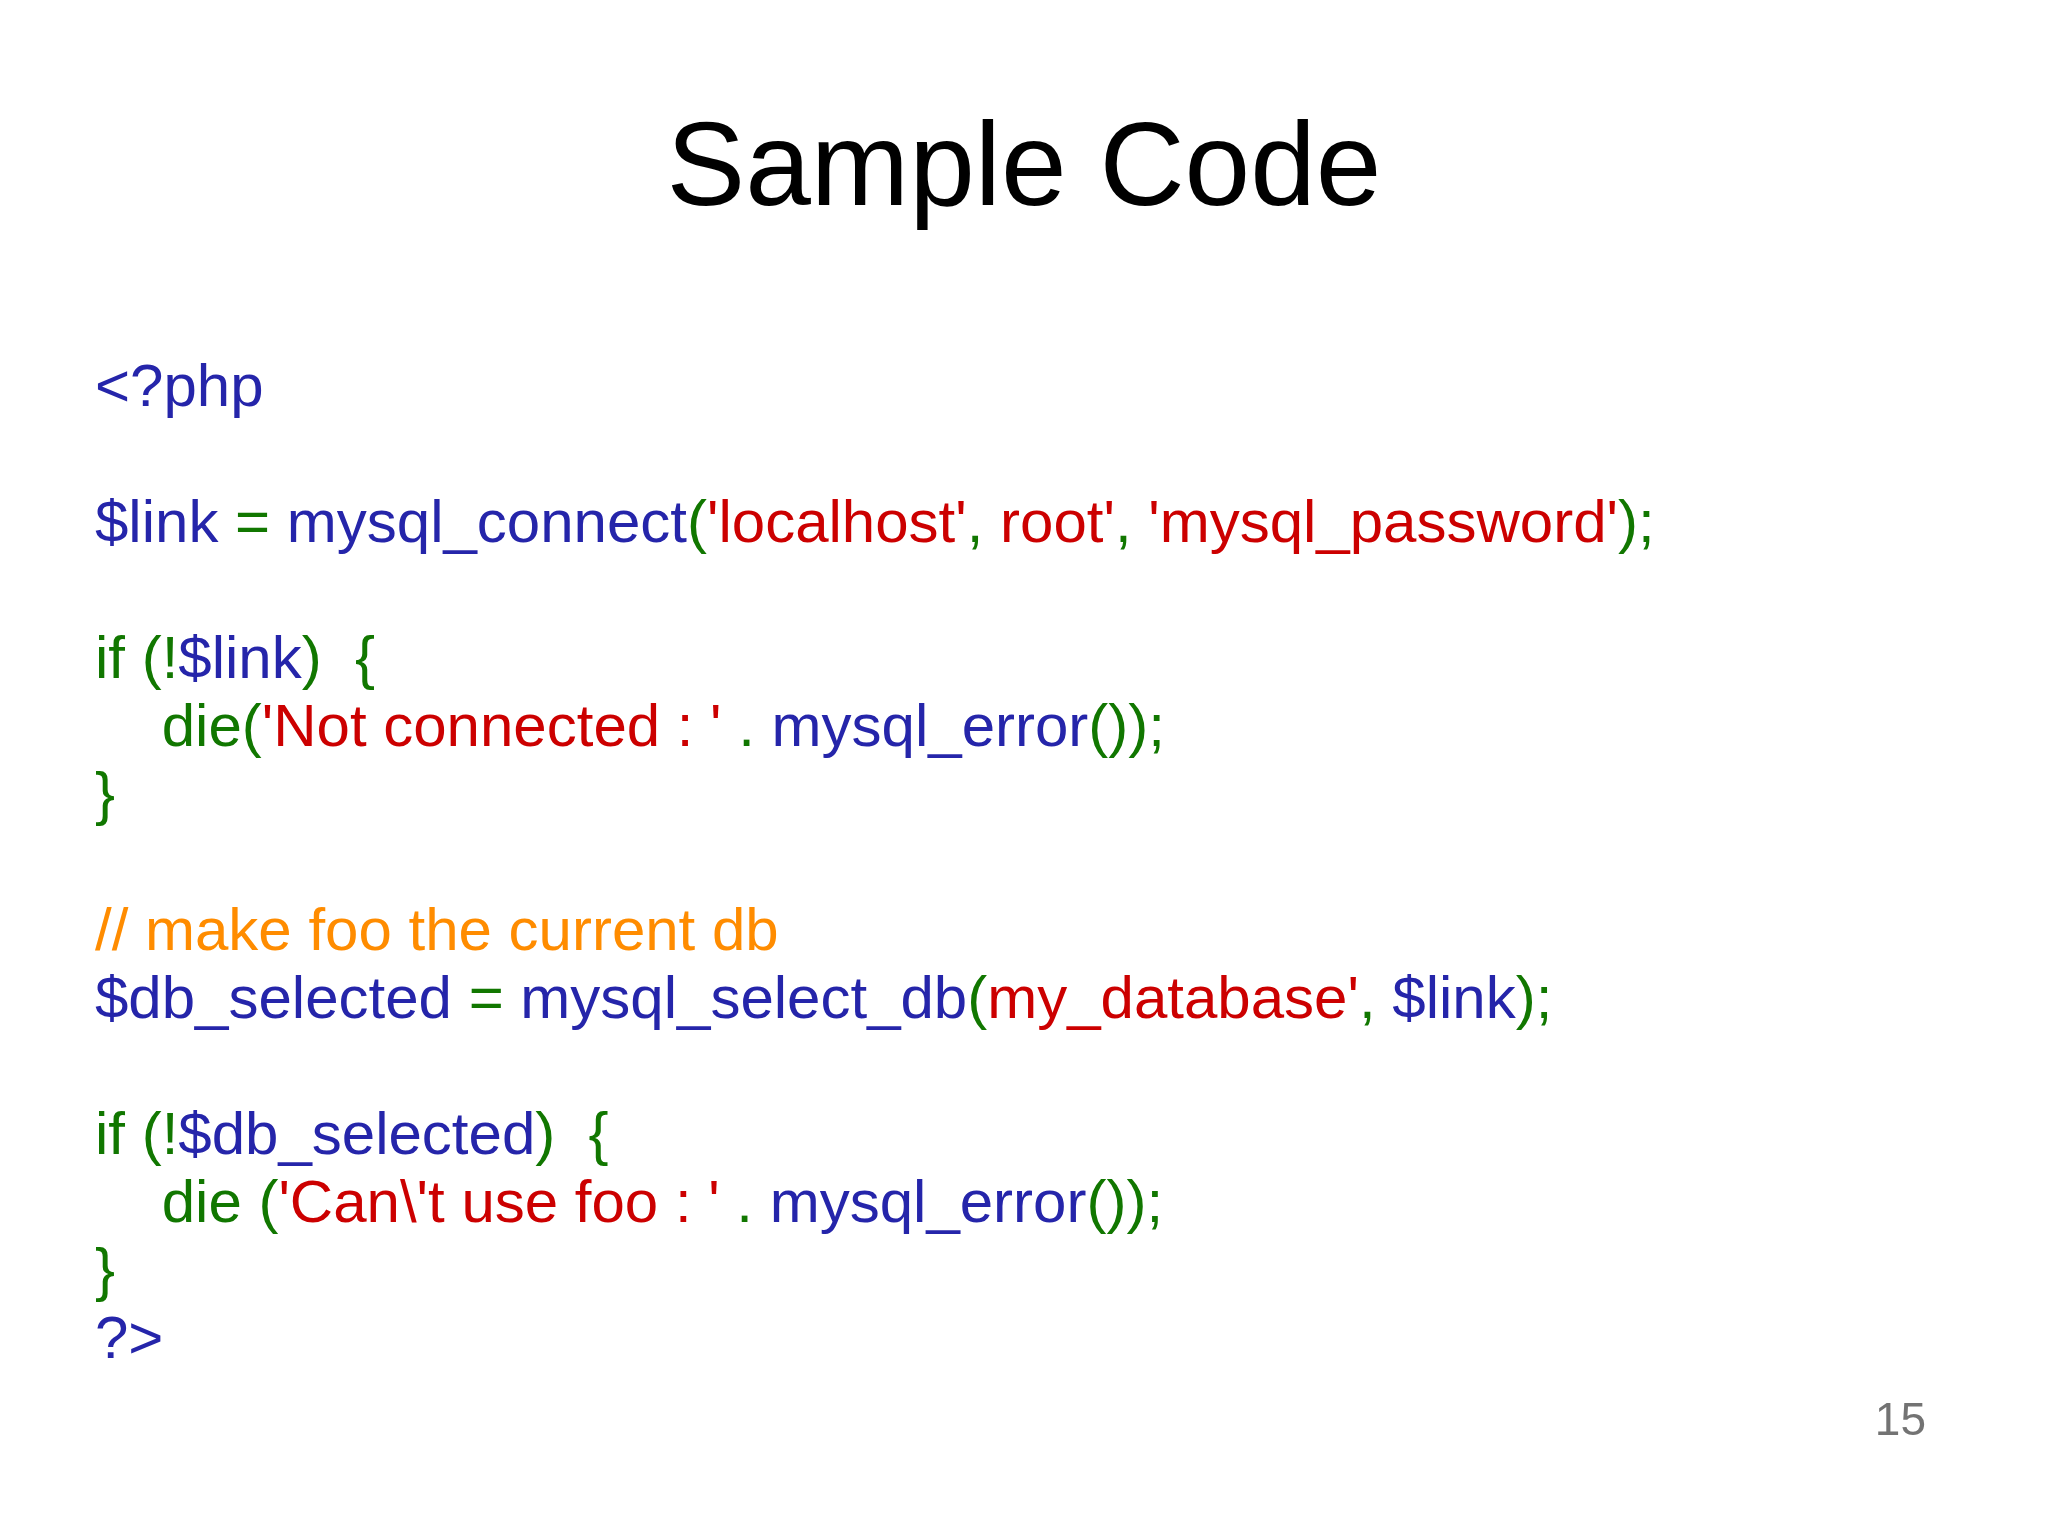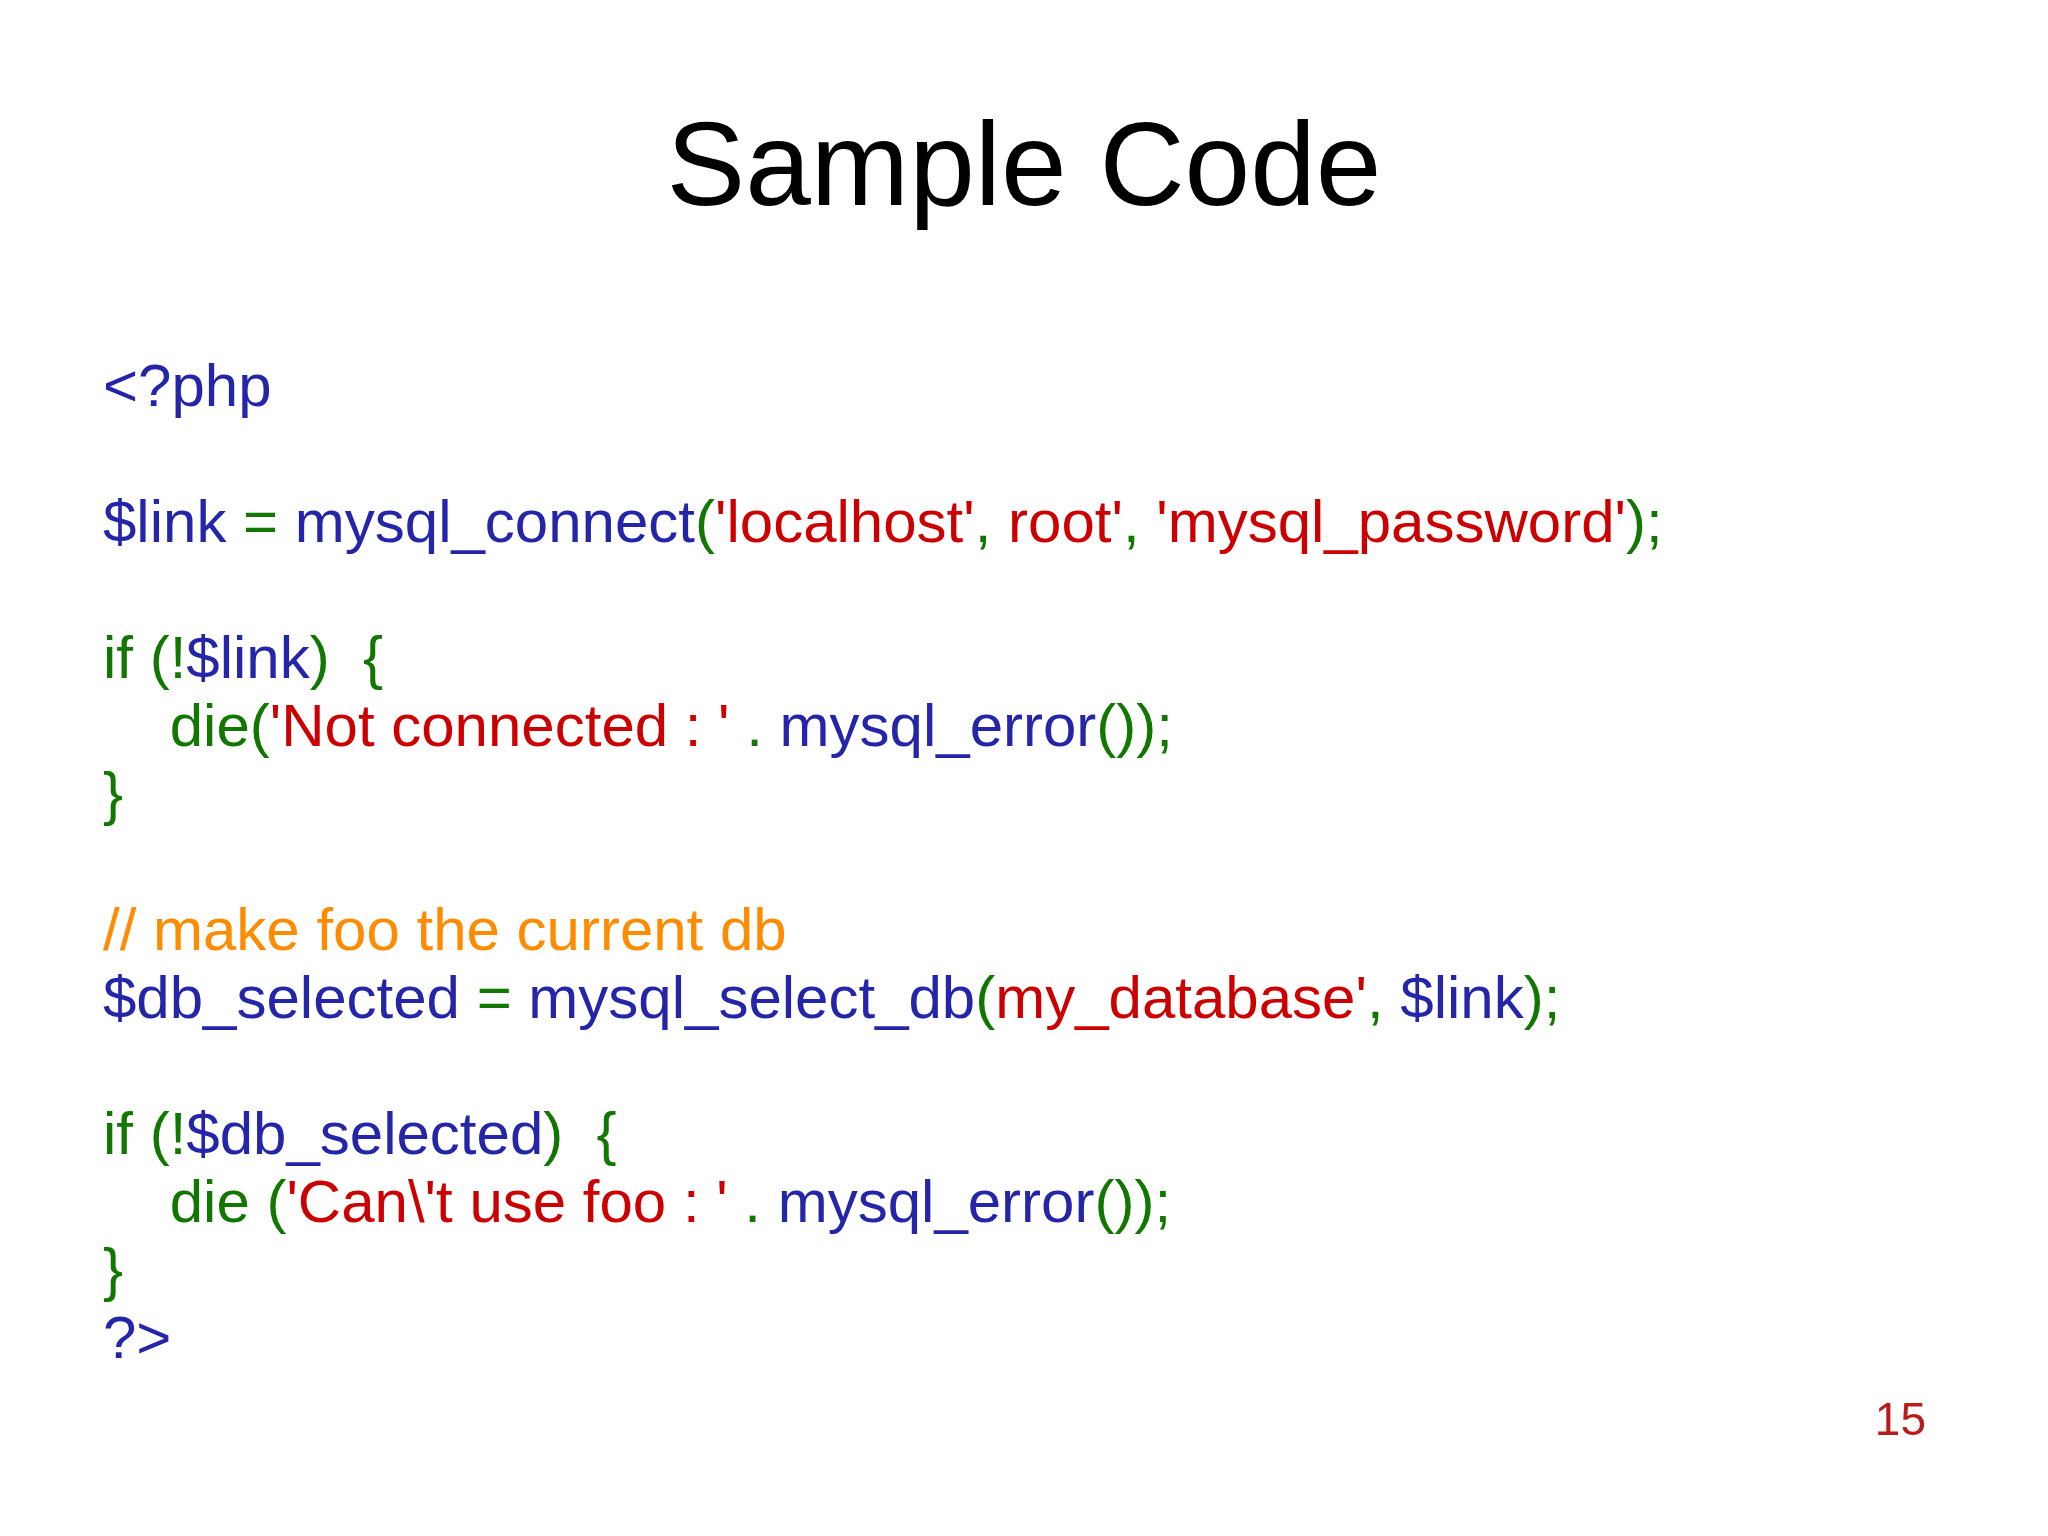--- a/index.html
+++ b/index.html
@@ -33,32 +33,31 @@
     left: 95px;
     top: 352px;
     font-family: "Liberation Sans", sans-serif;
     font-size: 60px;
     line-height: 68px;
     white-space: pre;
     font-weight: 400;
   }
   .code-line {
     min-height: 68px;
-    margin-left: 8px;
   }
   .tok-blue   { color: var(--code-blue, #2525AA); }
   .tok-green  { color: var(--keyword-green, #117700); }
   .tok-red    { color: var(--string-red, #CC0000); }
   .tok-orange { color: var(--comment-orange, #FF8C00); }
   .page-number {
     position: absolute;
     right: 122px;
     bottom: 90px;
     font-size: 46px;
-    color: #b91c1c;
+    color: #737373;
   }
 </style>
 </head>
 <body>
 
 <div class="slide">
   <h1 class="title">Sample Code</h1>
 
   <div class="code" id="code-block"><div class="code-line"><span class="tok-blue">&lt;?php</span></div><div class="code-line">&nbsp;</div><div class="code-line"><span class="tok-blue">$link </span><span class="tok-green">= </span><span class="tok-blue">mysql_connect</span><span class="tok-green">(</span><span class="tok-red">'localhost'</span><span class="tok-green">, </span><span class="tok-red">root'</span><span class="tok-green">, </span><span class="tok-red">'mysql_password'</span><span class="tok-green">);</span></div><div class="code-line">&nbsp;</div><div class="code-line"><span class="tok-green">if (!</span><span class="tok-blue">$link</span><span class="tok-green">)  {</span></div><div class="code-line"><span class="tok-green">    die(</span><span class="tok-red">'Not connected : '</span><span class="tok-green"> . </span><span class="tok-blue">mysql_error</span><span class="tok-green">());</span></div><div class="code-line"><span class="tok-green">}</span></div><div class="code-line">&nbsp;</div><div class="code-line"><span class="tok-orange">// make foo the current db</span></div><div class="code-line"><span class="tok-blue">$db_selected </span><span class="tok-green">= </span><span class="tok-blue">mysql_select_db</span><span class="tok-green">(</span><span class="tok-red">my_database'</span><span class="tok-green">, </span><span class="tok-blue">$link</span><span class="tok-green">);</span></div><div class="code-line">&nbsp;</div><div class="code-line"><span class="tok-green">if (!</span><span class="tok-blue">$db_selected</span><span class="tok-green">)  {</span></div><div class="code-line"><span class="tok-green">    die (</span><span class="tok-red">'Can\'t use foo : '</span><span class="tok-green"> . </span><span class="tok-blue">mysql_error</span><span class="tok-green">());</span></div><div class="code-line"><span class="tok-green">}</span></div><div class="code-line"><span class="tok-blue">?&gt;</span></div></div>
 

